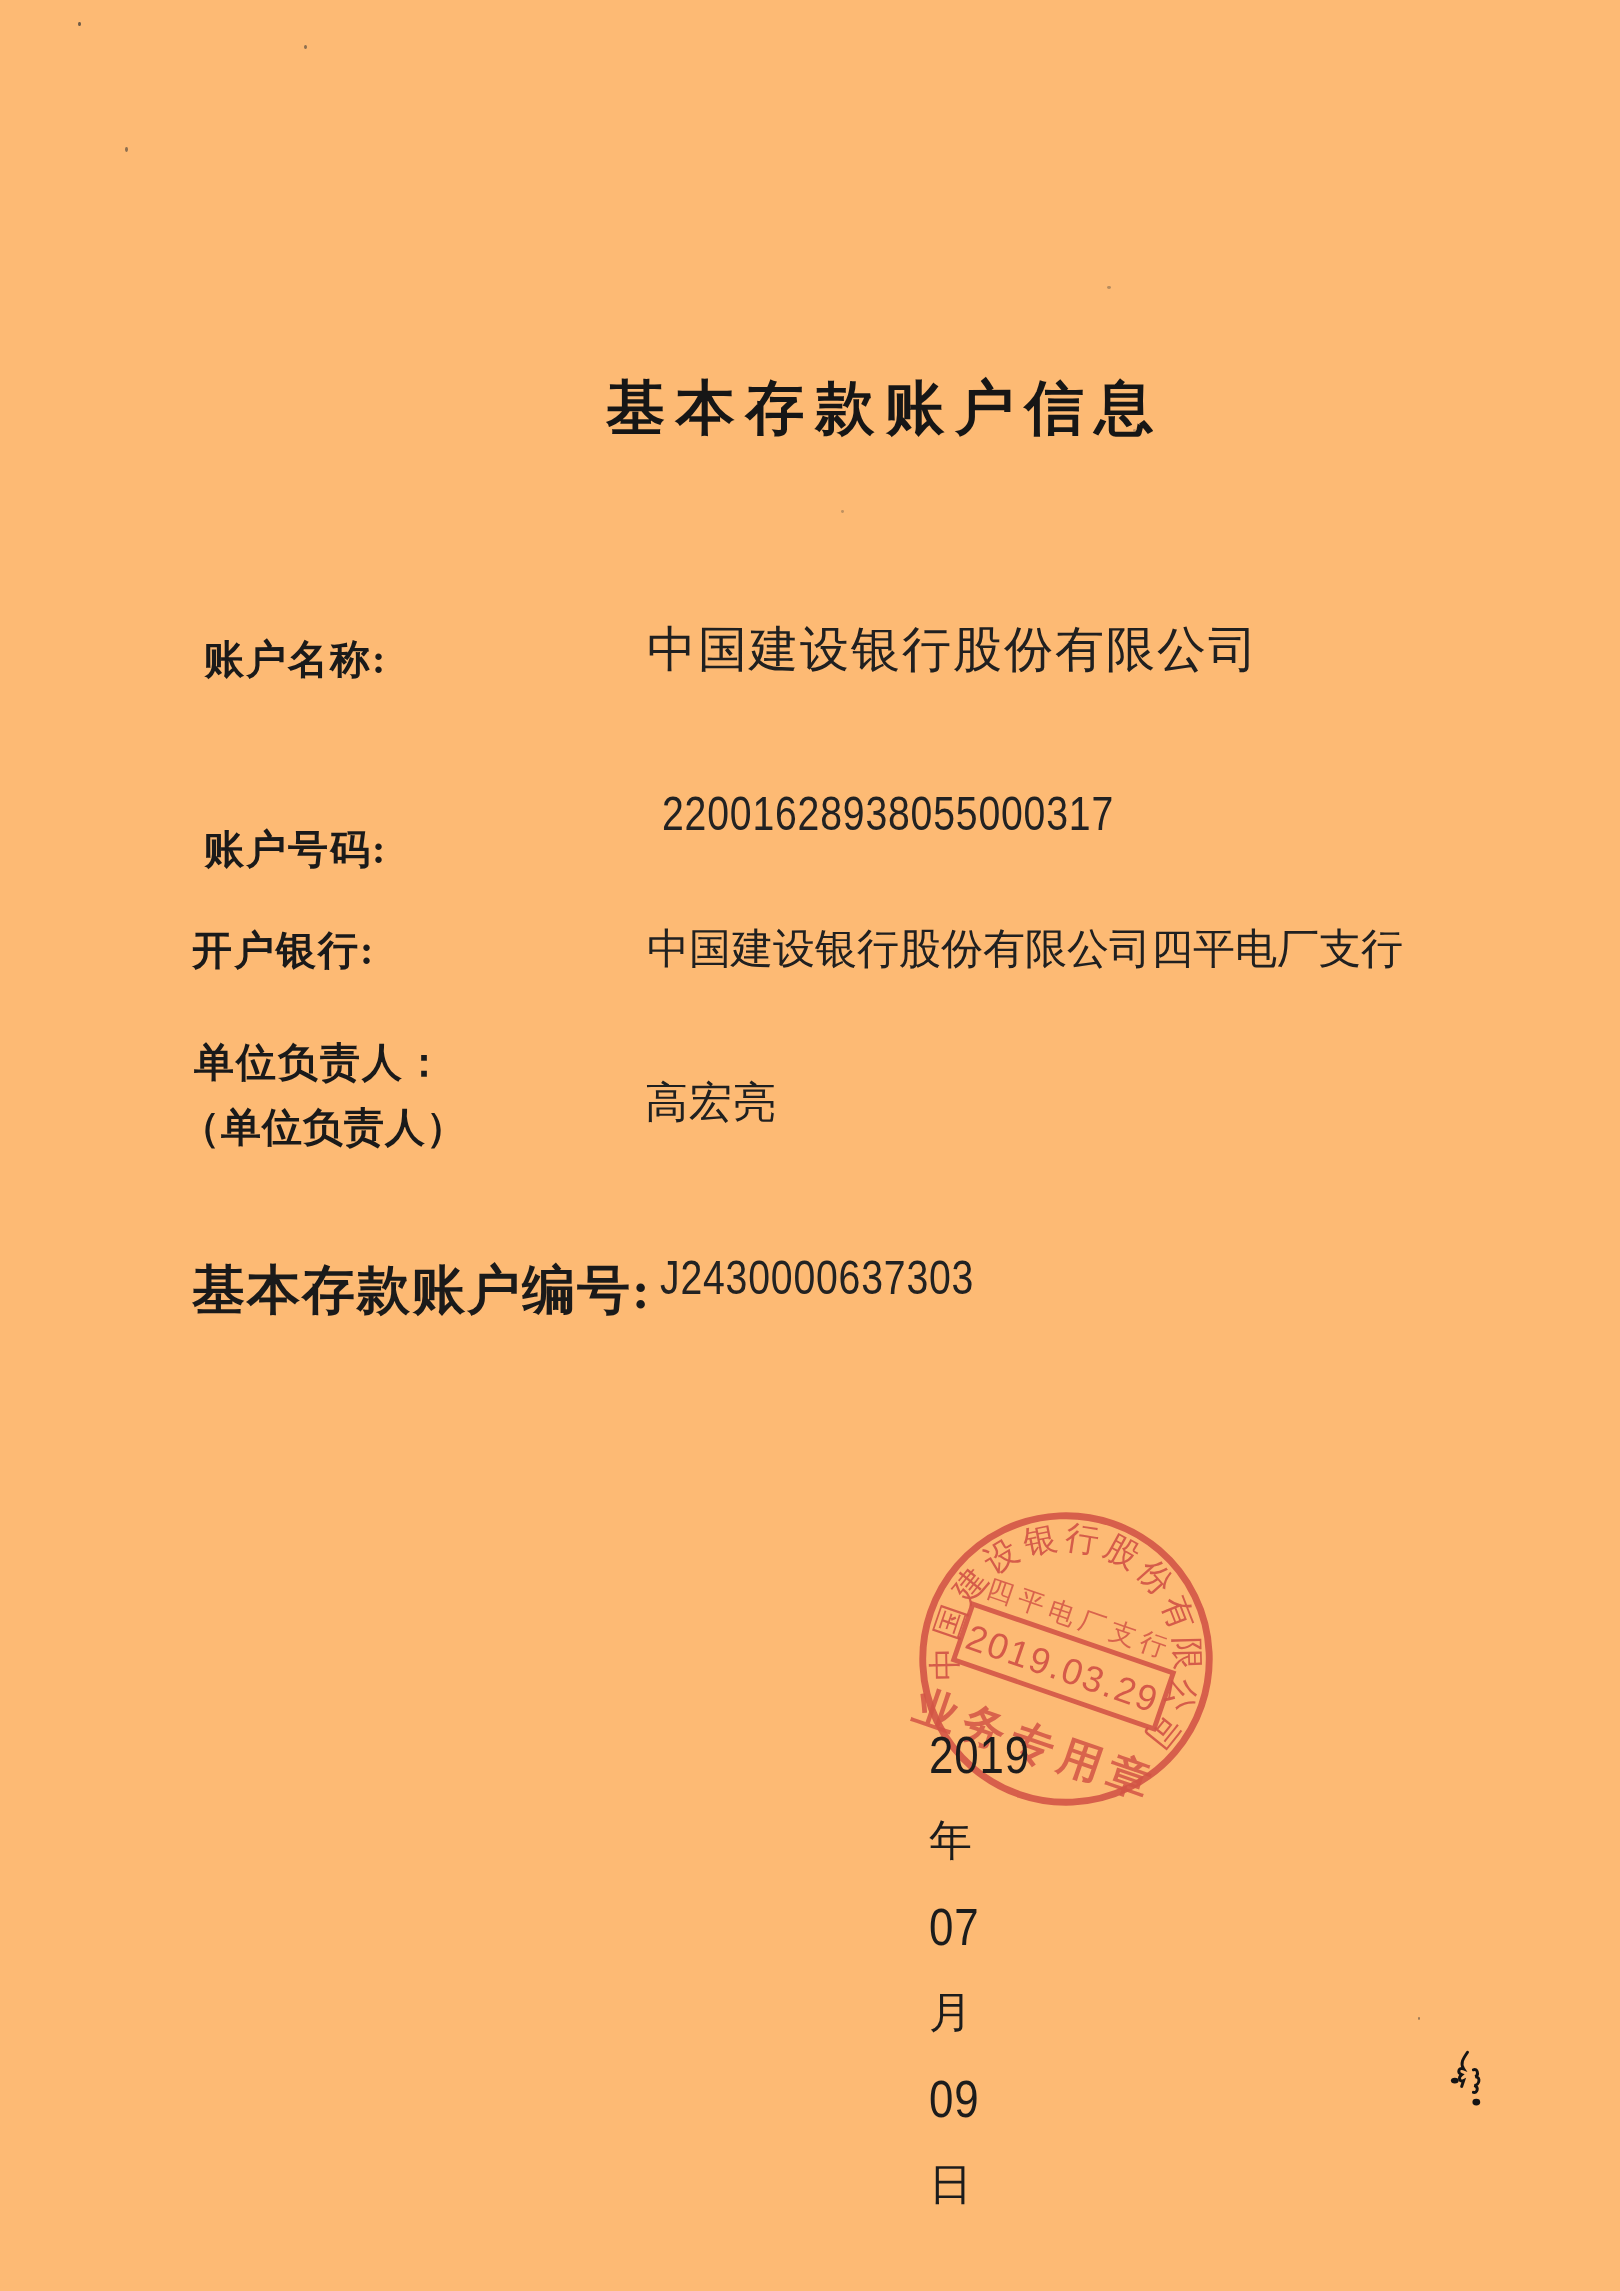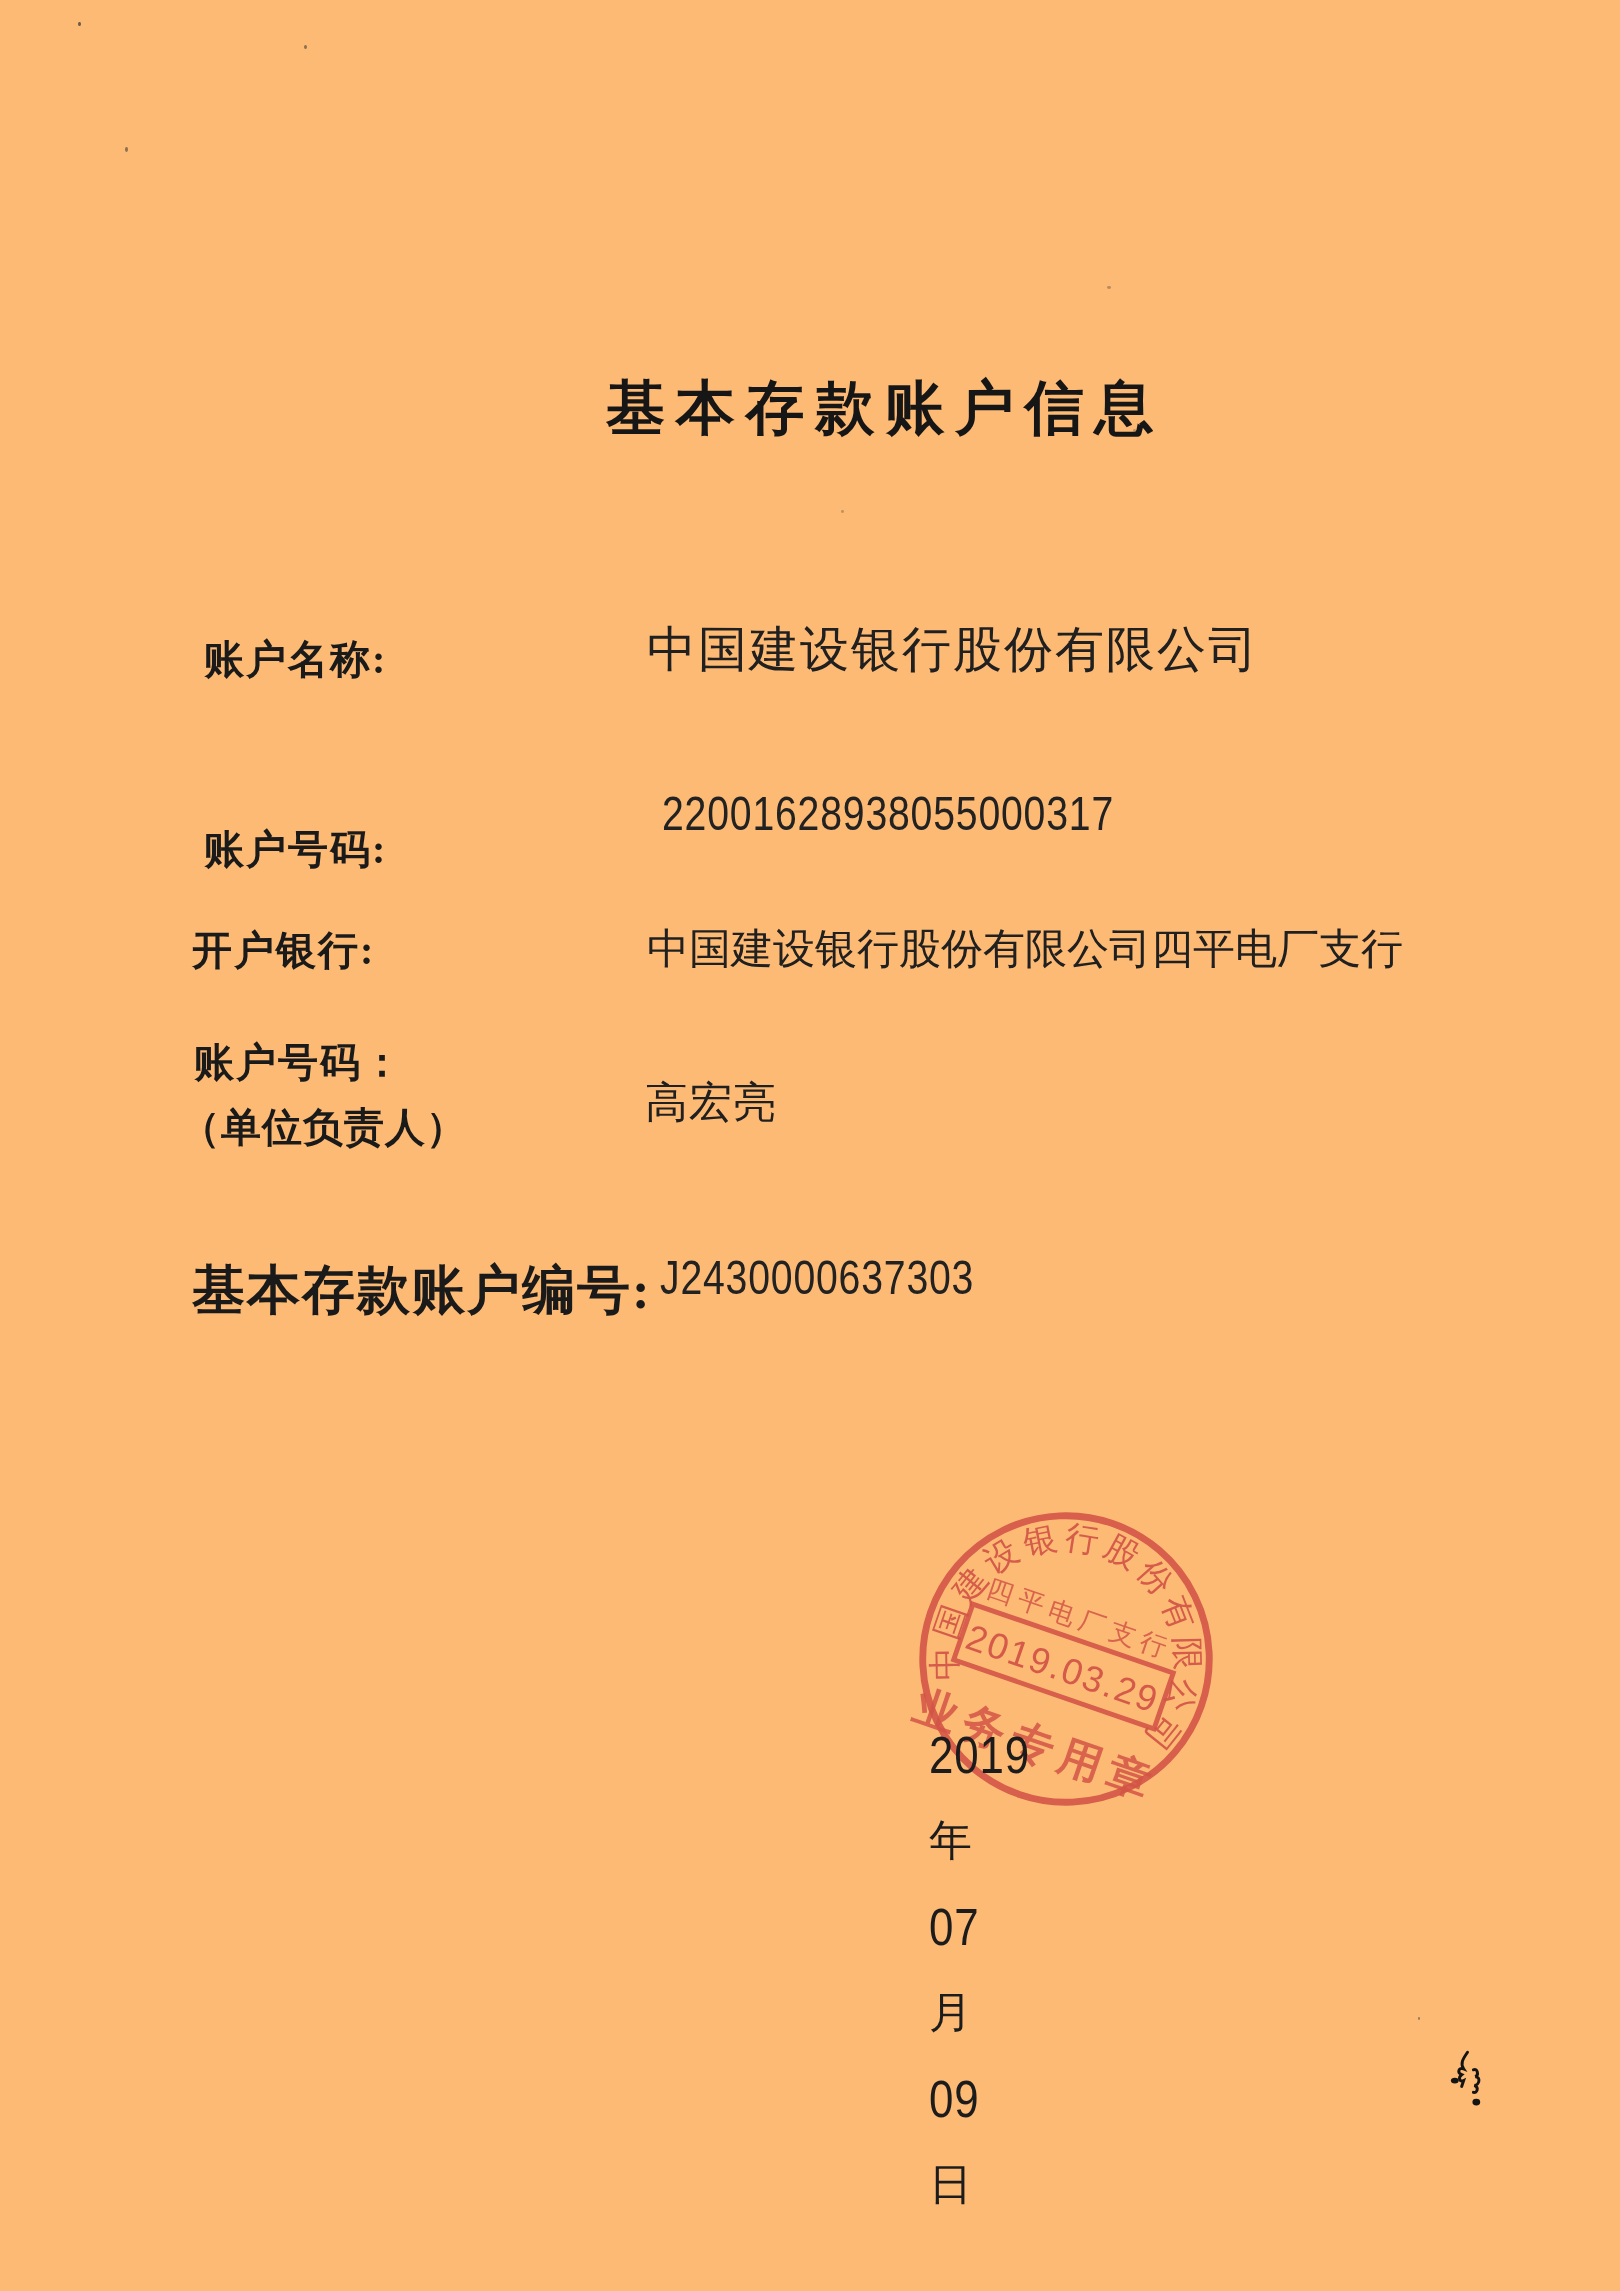--- a/index.html
+++ b/index.html
@@ -93,21 +93,21 @@
   <div class="abs field-value-cjk" style="left:647px;top:617px;">中国建设银行股份有限公司</div>
 
   <div class="abs field-label" style="left:204px;top:792px;margin-top:30px;">账户号码:</div>
   <div class="abs" style="left:662px;top:785px;">
     <span class="field-value-num">22001628938055000317</span>
   </div>
 
   <div class="abs field-label" style="left:192px;top:923px;">开户银行:</div>
   <div class="abs field-value-cjk small" style="left:647px;top:921px;">中国建设银行股份有限公司四平电厂支行</div>
 
-  <div class="abs field-label" style="left:194px;top:1035px;">账户号码：</div>
+  <div class="abs field-label" style="left:194px;top:1035px;">单位负责人：</div>
   <div class="abs field-label" style="left:180px;top:1100px;letter-spacing:1px;">（单位负责人）</div>
   <div class="abs field-value-cjk mid" style="left:645px;top:1074px;">高宏亮</div>
 
   <div class="abs field-label" style="left:192px;top:1255px;font-size:53px;">基本存款账户编号:</div>
   <div class="abs" style="left:660px;top:1249px;">
     <span class="field-value-num">J2430000637303</span>
   </div>
 
   <div class="abs stamp-wrap">
     <svg width="314" height="314" viewBox="0 0 320 320">

